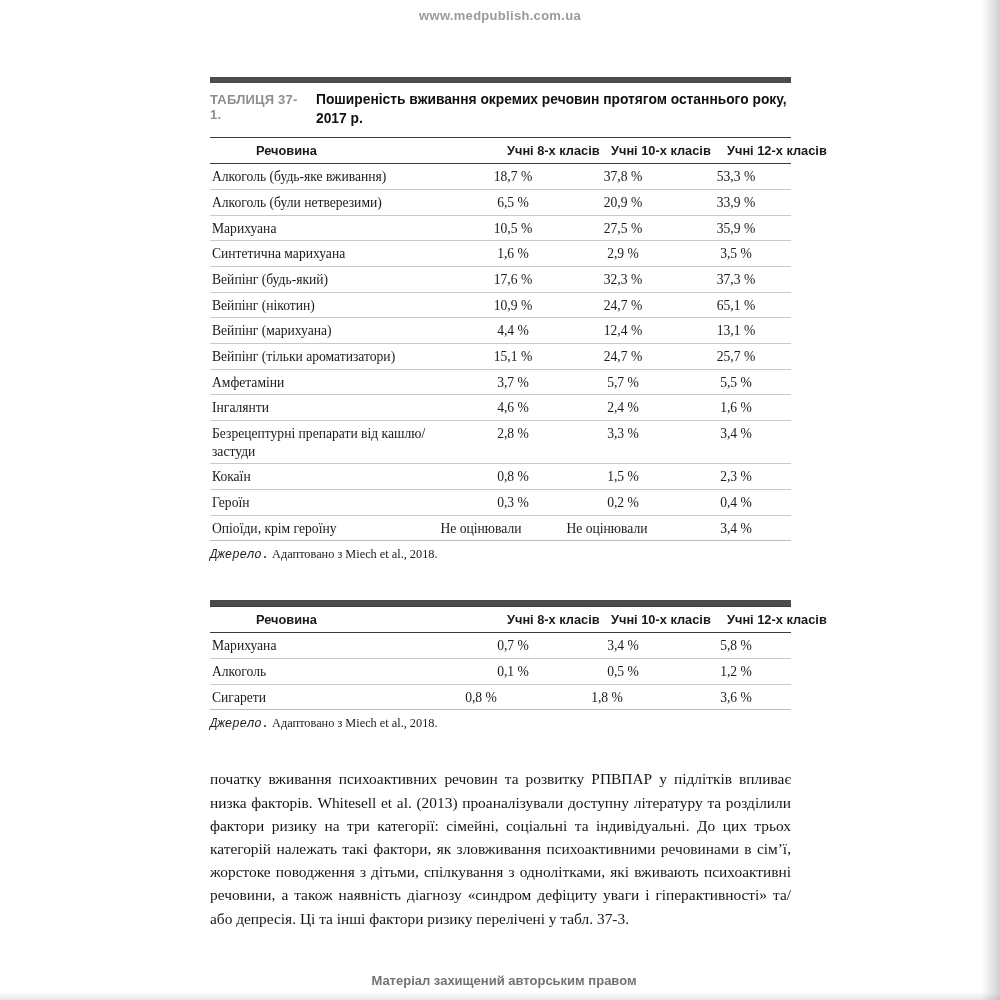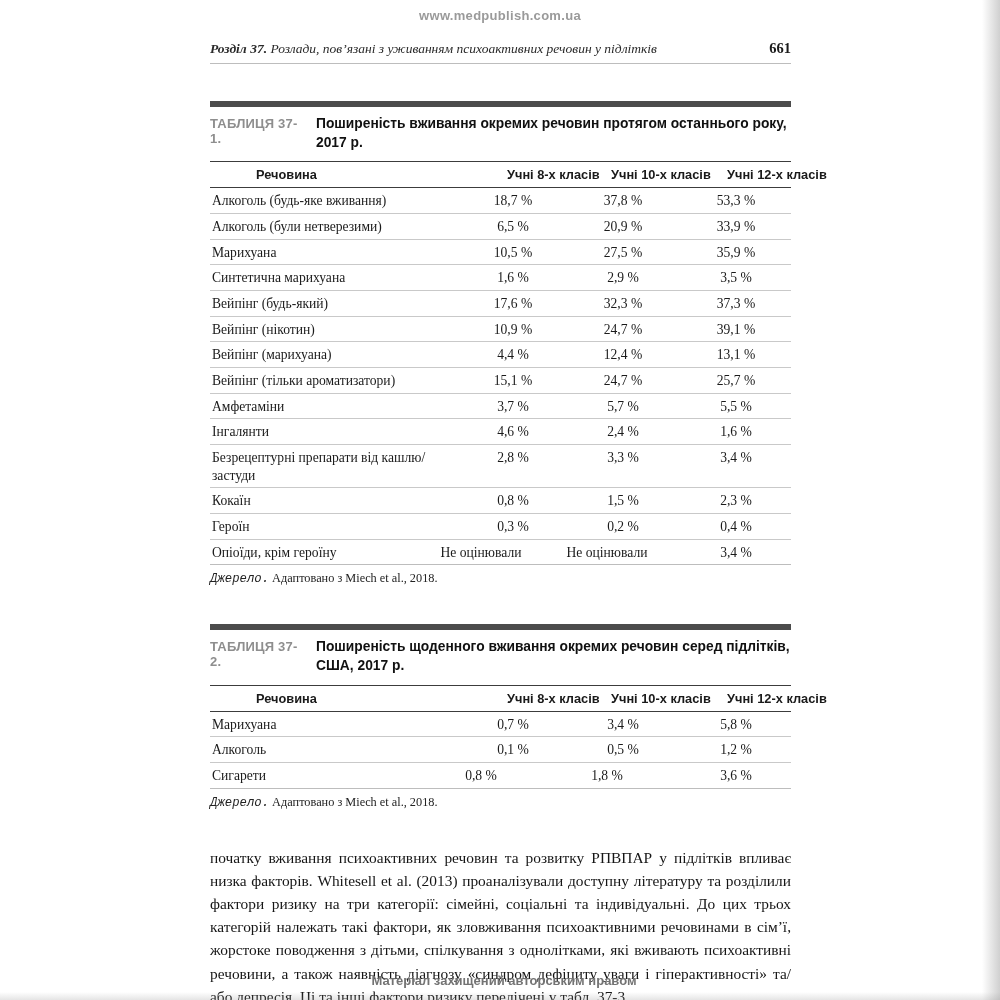--- a/index.html
+++ b/index.html
@@ -93,24 +93,20 @@
 </style>
 </head>
 <body>
 
 <div class="page" data-name="book-page">
 
   <div class="watermark" data-name="watermark">www.medpublish.com.ua</div>
 
   <div class="content" data-name="page-content">
 
-    <div class="running-head" data-name="running-head">
-      <span class="head-text" data-name="running-head-text"><span class="chapter" data-name="chapter-number">Розділ 37.</span><span data-name="chapter-title"> Розлади, пов’язані з уживанням психоактивних речовин у підлітків</span></span>
-      <span class="page-num" data-name="page-number">661</span>
-    </div>
 
     <div class="table-block first-table" data-name="table-37-1">
       <div class="tbar" data-name="table-top-bar"></div>
       <div class="t-caption" data-name="table-caption">
         <span class="t-label" data-name="table-label">ТАБЛИЦЯ 37-1.</span>
         <span class="t-title" data-name="table-title">Поширеність вживання окремих речовин протягом останнього року, 2017 р.</span>
       </div>
       <div class="thead-row" data-name="table-header-row">
           <div class="th first" data-name="column-header">Речовина</div>
           <div class="th" data-name="column-header">Учні 8-х класів</div>
@@ -145,21 +141,21 @@
           <div class="tr" data-name="table-row">
             <div class="td first" data-name="table-cell">Вейпінг (будь-який)</div>
             <div class="td" data-name="table-cell">17,6 %</div>
             <div class="td" data-name="table-cell">32,3 %</div>
             <div class="td" data-name="table-cell">37,3 %</div>
           </div>
           <div class="tr" data-name="table-row">
             <div class="td first" data-name="table-cell">Вейпінг (нікотин)</div>
             <div class="td" data-name="table-cell">10,9 %</div>
             <div class="td" data-name="table-cell">24,7 %</div>
-            <div class="td" data-name="table-cell">39,1 %</div>
+            <div class="td" data-name="table-cell">65,1 %</div>
           </div>
           <div class="tr" data-name="table-row">
             <div class="td first" data-name="table-cell">Вейпінг (марихуана)</div>
             <div class="td" data-name="table-cell">4,4 %</div>
             <div class="td" data-name="table-cell">12,4 %</div>
             <div class="td" data-name="table-cell">13,1 %</div>
           </div>
           <div class="tr" data-name="table-row">
             <div class="td first" data-name="table-cell">Вейпінг (тільки ароматизатори)</div>
             <div class="td" data-name="table-cell">15,1 %</div>
@@ -203,24 +199,20 @@
             <div class="td" data-name="table-cell">3,4 %</div>
           </div>
         </div>
       <div class="t-source" data-name="source-note">
         <span class="src-label" data-name="source-label">Джерело.</span><span data-name="source-text"> Адаптовано з Miech et al., 2018.</span>
       </div>
     </div>
 
     <div class="table-block" data-name="table-37-2">
       <div class="tbar" data-name="table-top-bar"></div>
-      <div class="t-caption" data-name="table-caption">
-        <span class="t-label" data-name="table-label">ТАБЛИЦЯ 37-2.</span>
-        <span class="t-title" data-name="table-title">Поширеність щоденного вживання окремих речовин серед підлітків, США, 2017 р.</span>
-      </div>
       <div class="thead-row" data-name="table-header-row">
           <div class="th first" data-name="column-header">Речовина</div>
           <div class="th" data-name="column-header">Учні 8-х класів</div>
           <div class="th" data-name="column-header">Учні 10-х класів</div>
           <div class="th" data-name="column-header">Учні 12-х класів</div>
         </div>
       <div class="t-body" data-name="table-body">
           <div class="tr" data-name="table-row">
             <div class="td first" data-name="table-cell">Марихуана</div>
             <div class="td" data-name="table-cell">0,7 %</div>

